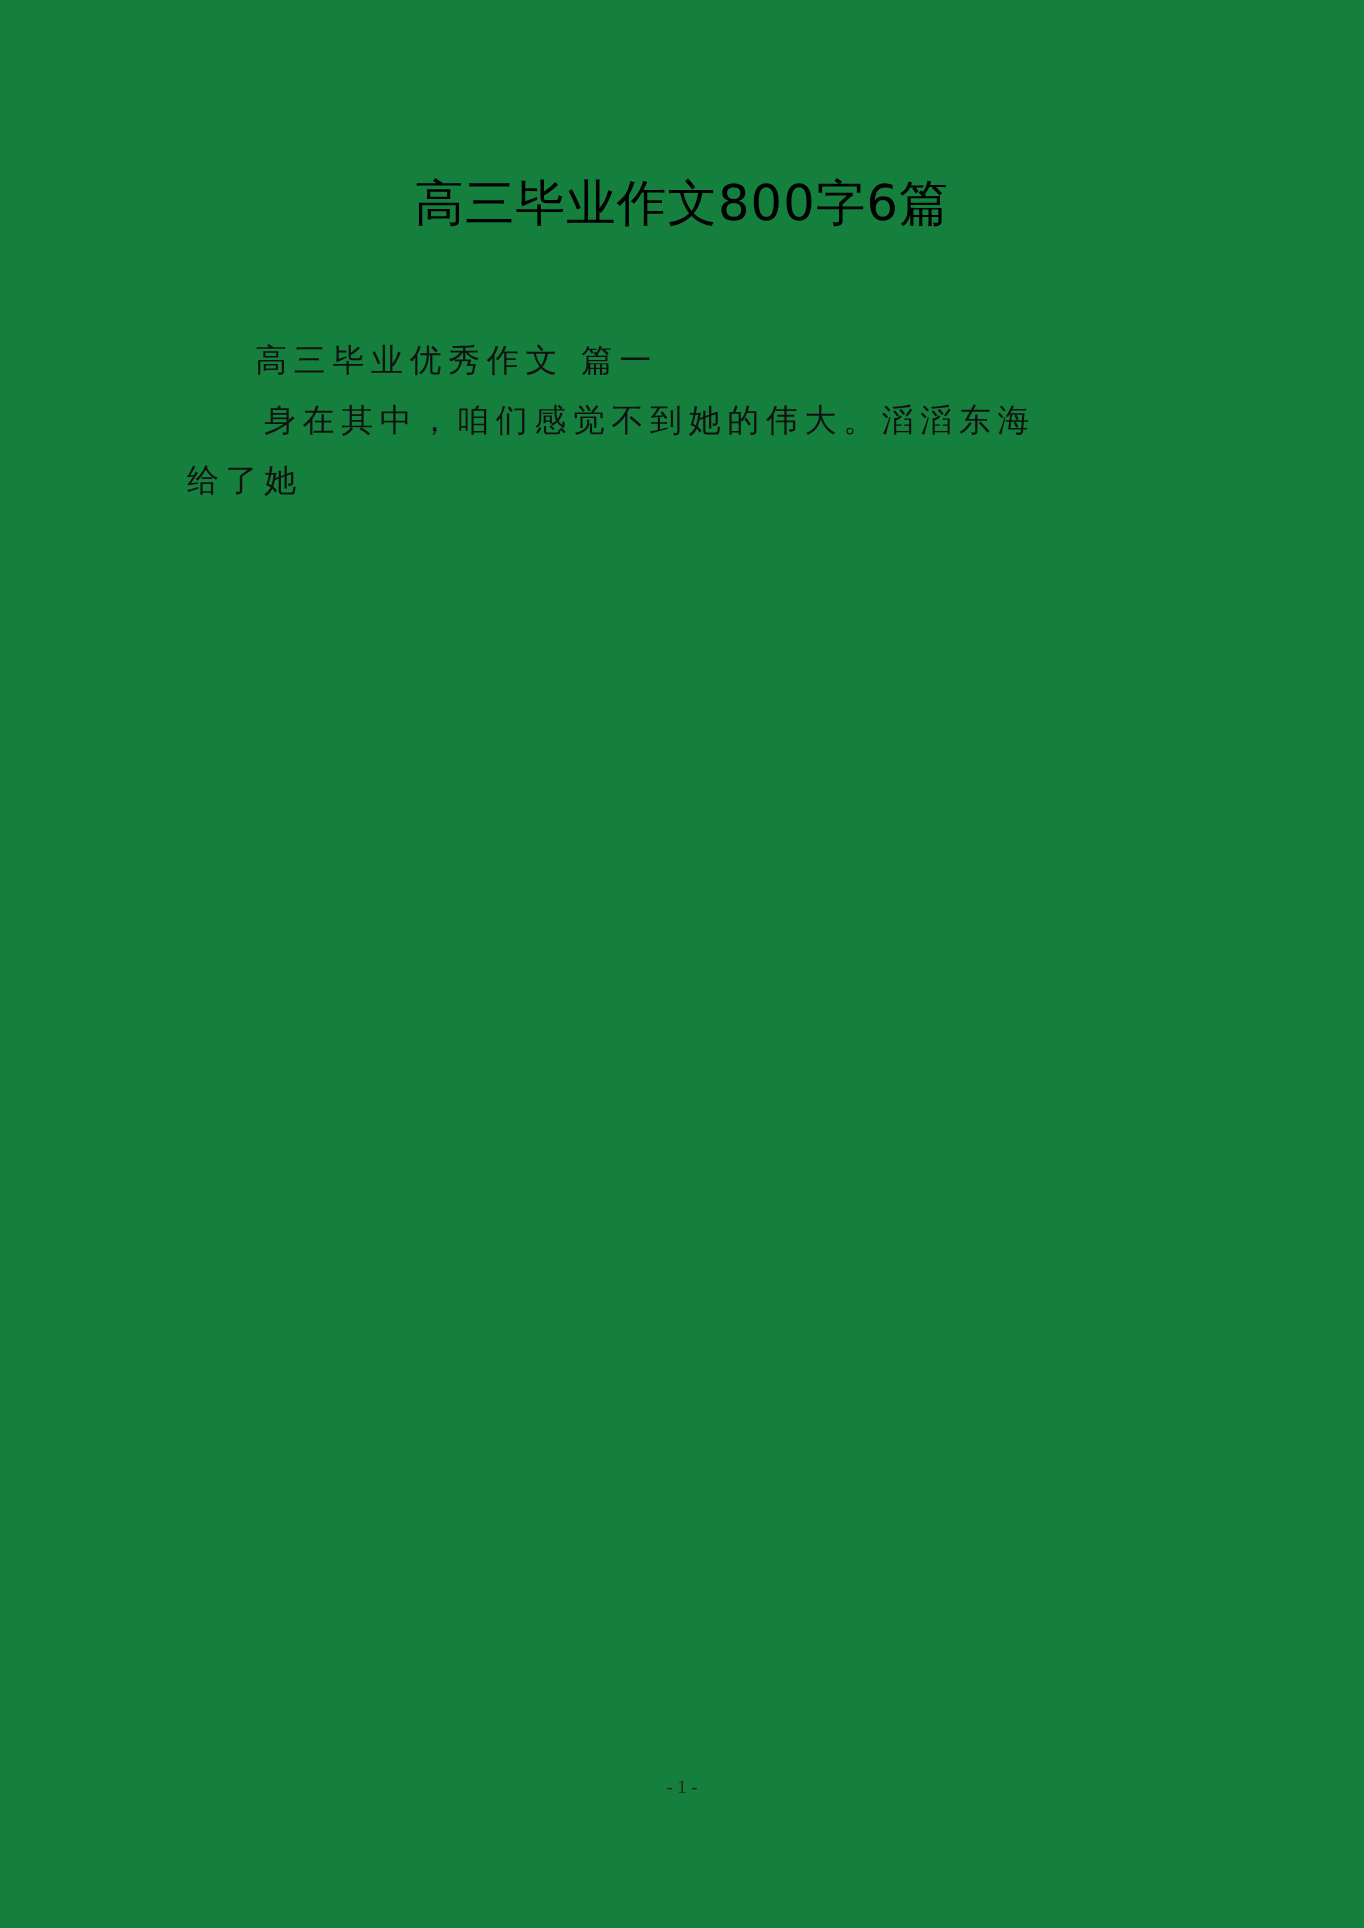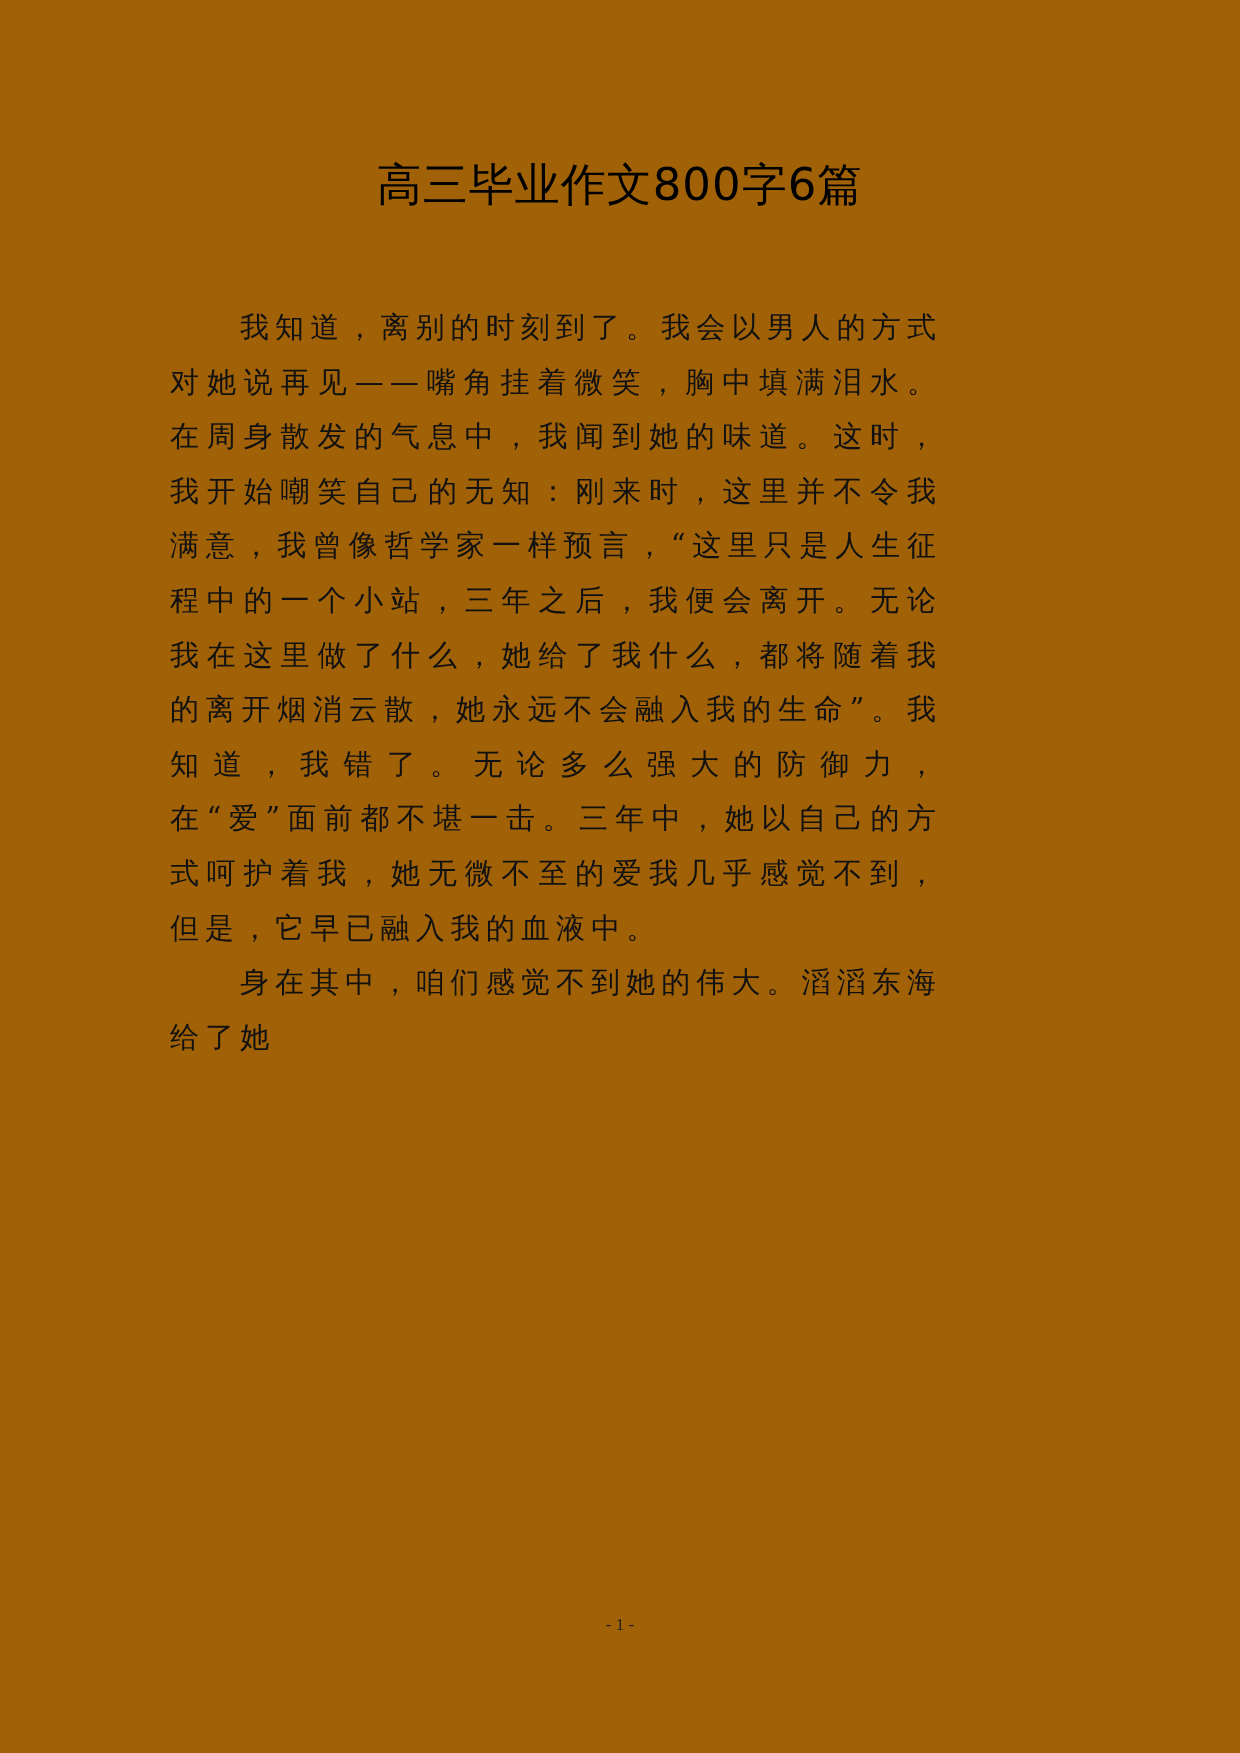--- a/index.html
+++ b/index.html
@@ -12,21 +12,21 @@
     height: 1753px;
     position: relative;
     overflow: hidden;
     color: #111111;
   }
   .page {
     position: absolute;
     left: 0; top: 0;
     width: 1240px;
     height: 1753px;
-    background: #a16207;
+    background: #15803d;
   }
   .title {
     position: absolute;
     left: 0;
     width: 1240px;
     top: 150px;
     text-align: center;
     font-family: "DejaVu Sans", "Liberation Sans", sans-serif;
     font-size: 45px;
     line-height: 70px;
@@ -65,18 +65,18 @@
     color: #222222;
   }
 </style>
 </head>
 <body>
 
 <div class="page">
   <h1 class="title" style="margin:0;font-weight:normal;">高三毕业作文800字6篇</h1>
 
   <div class="body-text">
-    <p>我知道，离别的时刻到了。我会以男人的方式对她说再见——嘴角挂着微笑，胸中填满泪水。在周身散发的气息中，我闻到她的味道。这时，我开始嘲笑自己的无知：刚来时，这里并不令我满意，我曾像哲学家一样预言，“这里只是人生征程中的一个小站，三年之后，我便会离开。无论我在这里做了什么，她给了我什么，都将随着我的离开烟消云散，她永远不会融入我的生命”。我知道，我错了。无论多么强大的防御力，在“爱”面前都不堪一击。三年中，她以自己的方式呵护着我，她无微不至的爱我几乎感觉不到，但是，它早已融入我的血液中。</p>
+    <p class="section-heading">高三毕业优秀作文 篇一</p>
     <p>身在其中，咱们感觉不到她的伟大。滔滔东海给了她</p>
   </div>
 
   <div class="page-number">- 1 -</div>
 </div>
 
 </body></html>

